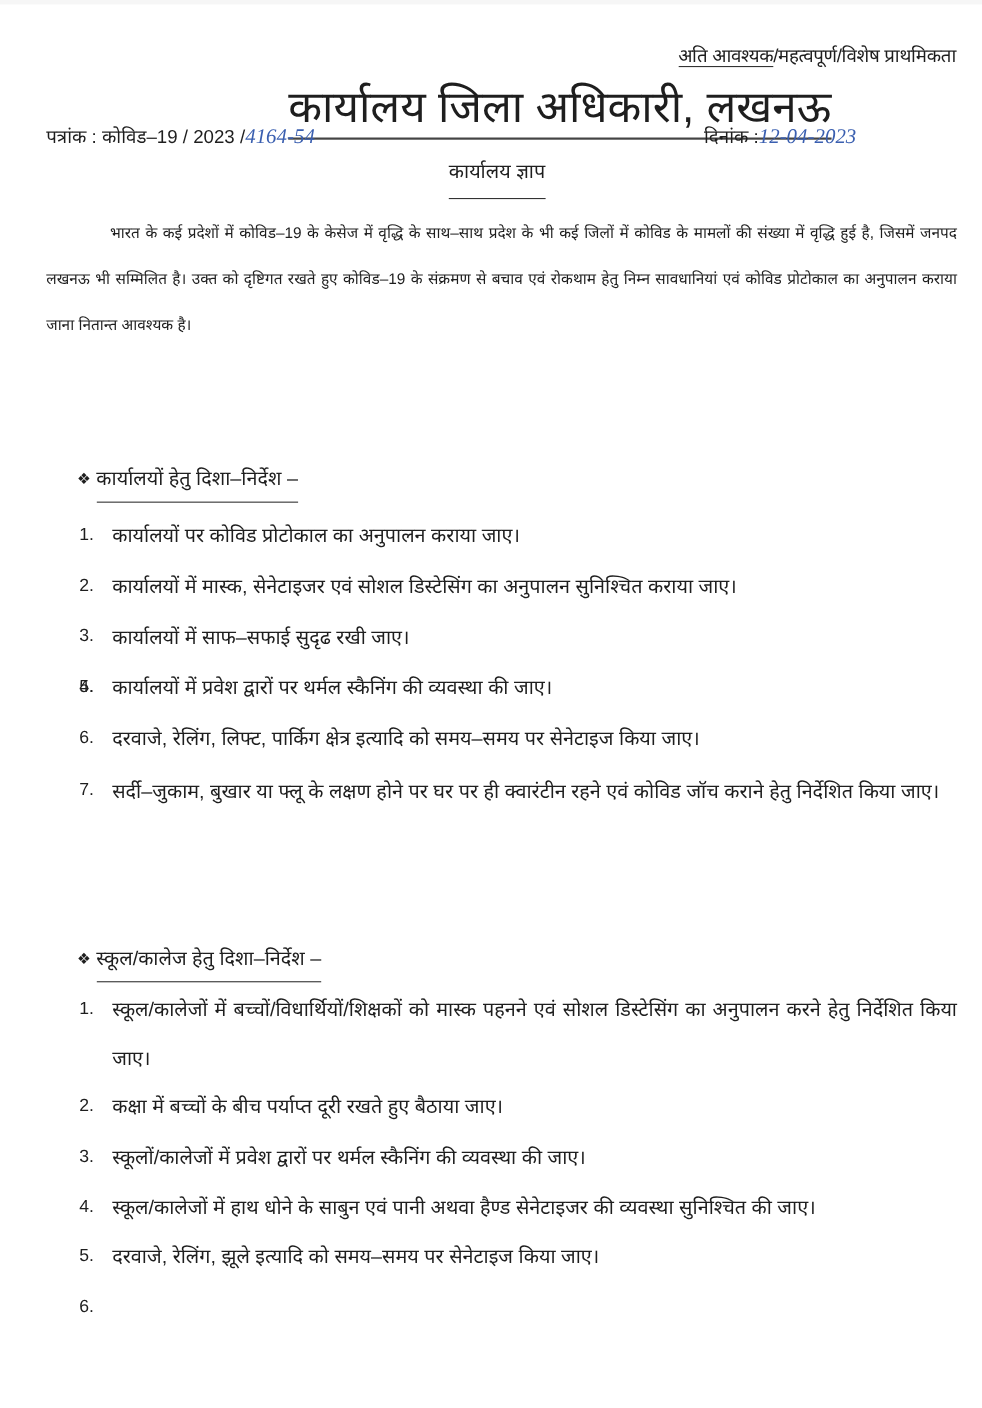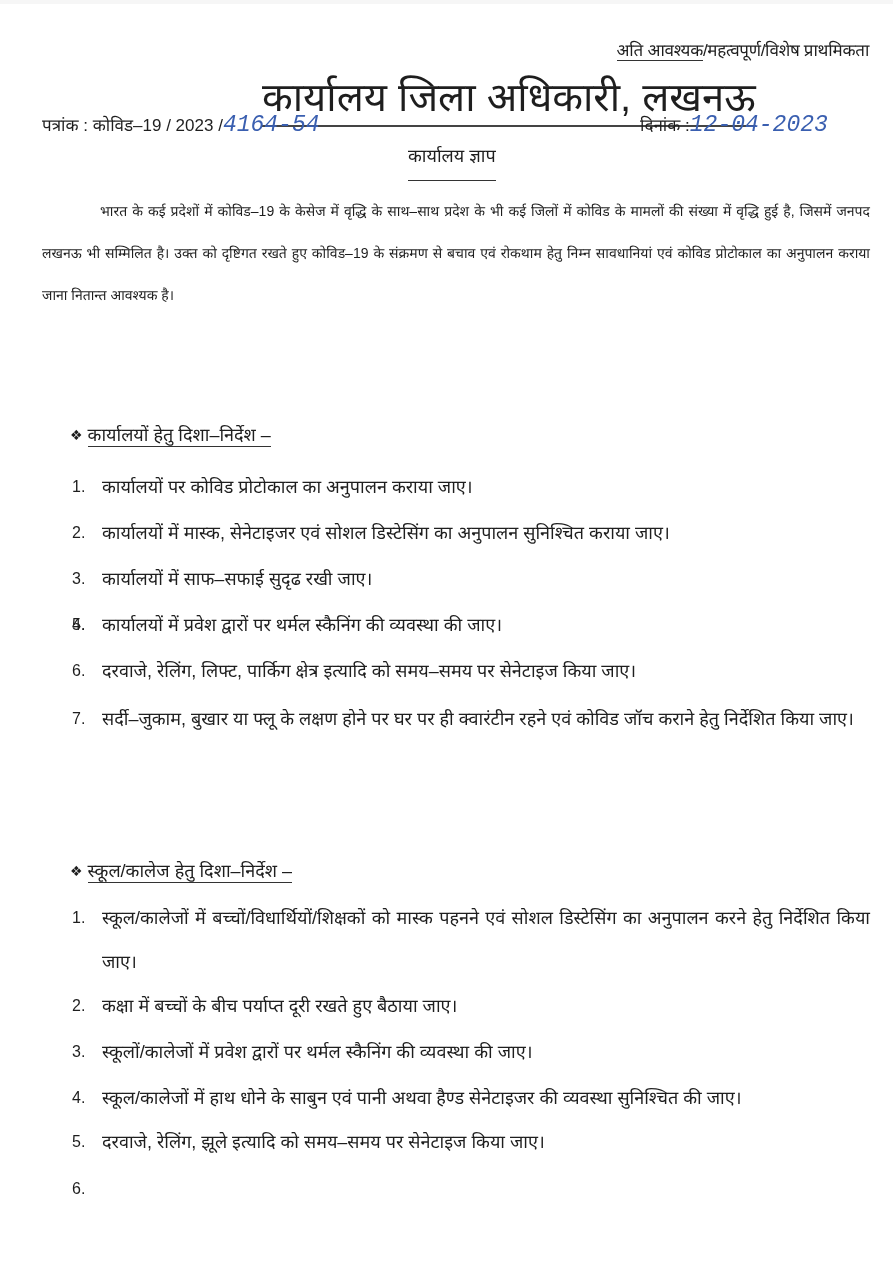--- a/index.html
+++ b/index.html
@@ -6,27 +6,27 @@
   body {
     width: 893px; height: 1280px; background: #ffffff; position: relative; overflow: hidden;
     font-family: "Liberation Sans", "DejaVu Sans", sans-serif; color: #1e1e1e;
   }
   .topstrip { position: absolute; left: 0; top: 0; width: 893px; height: 4px; background: #f6f6f6; }
   .abs { position: absolute; white-space: nowrap; }
   .priority { right: 24px; top: 38px; font-size: 17px; letter-spacing: -0.3px; }
   .priority .u { border-bottom: 1.5px solid #333; }
   .office-title { left: 262px; top: 68px; font-size: 40px; letter-spacing: 0px; border-bottom: 2px solid #444; padding-bottom: 2px; }
   .ref { left: 42px; top: 112px; font-size: 17px; }
-  .hand { font-family: Liberation Mono, monospace; color: #3a5fb0; font-style: italic; font-size: 23px; font-weight: normal; }
+  .hand { font-family: Liberation Serif, serif; color: #3a5fb0; font-style: italic; font-size: 19px; font-weight: normal; }
   .date { left: 640px; top: 112px; font-size: 17px; }
   .memo-title { left: 408px; top: 143px; font-size: 18px; border-bottom: 1.5px solid #333; padding-bottom: 13px; }
   .para { position: absolute; left: 42px; top: 190px; width: 828px; font-size: 14px; line-height: 42px; text-align: justify; text-indent: 58px; }
   .section-head { position: absolute; font-size: 18px; }
   .section-head .diamond { font-size: 14px; margin-right: 5px; vertical-align: 1px; }
-  .section-head .u { border-bottom: 1.5px solid #333; padding-bottom: 1px; text-align: right; }
+  .section-head .u { border-bottom: 1.5px solid #333; padding-bottom: 11px; text-align: right; }
   ol.items { position: absolute; left: 0; margin: 0; padding: 0; list-style: none; width: 870px; }
   ol.items li { position: relative; padding-left: 102px; font-size: 18px; line-height: 40px; text-align: justify; }
   ol.items li .num { position: absolute; left: 72px; top: 0; font-size: 16px; }
 </style>
 </head>
 <body>
 
 <div class="topstrip"></div>
 
 <div class="abs priority">

